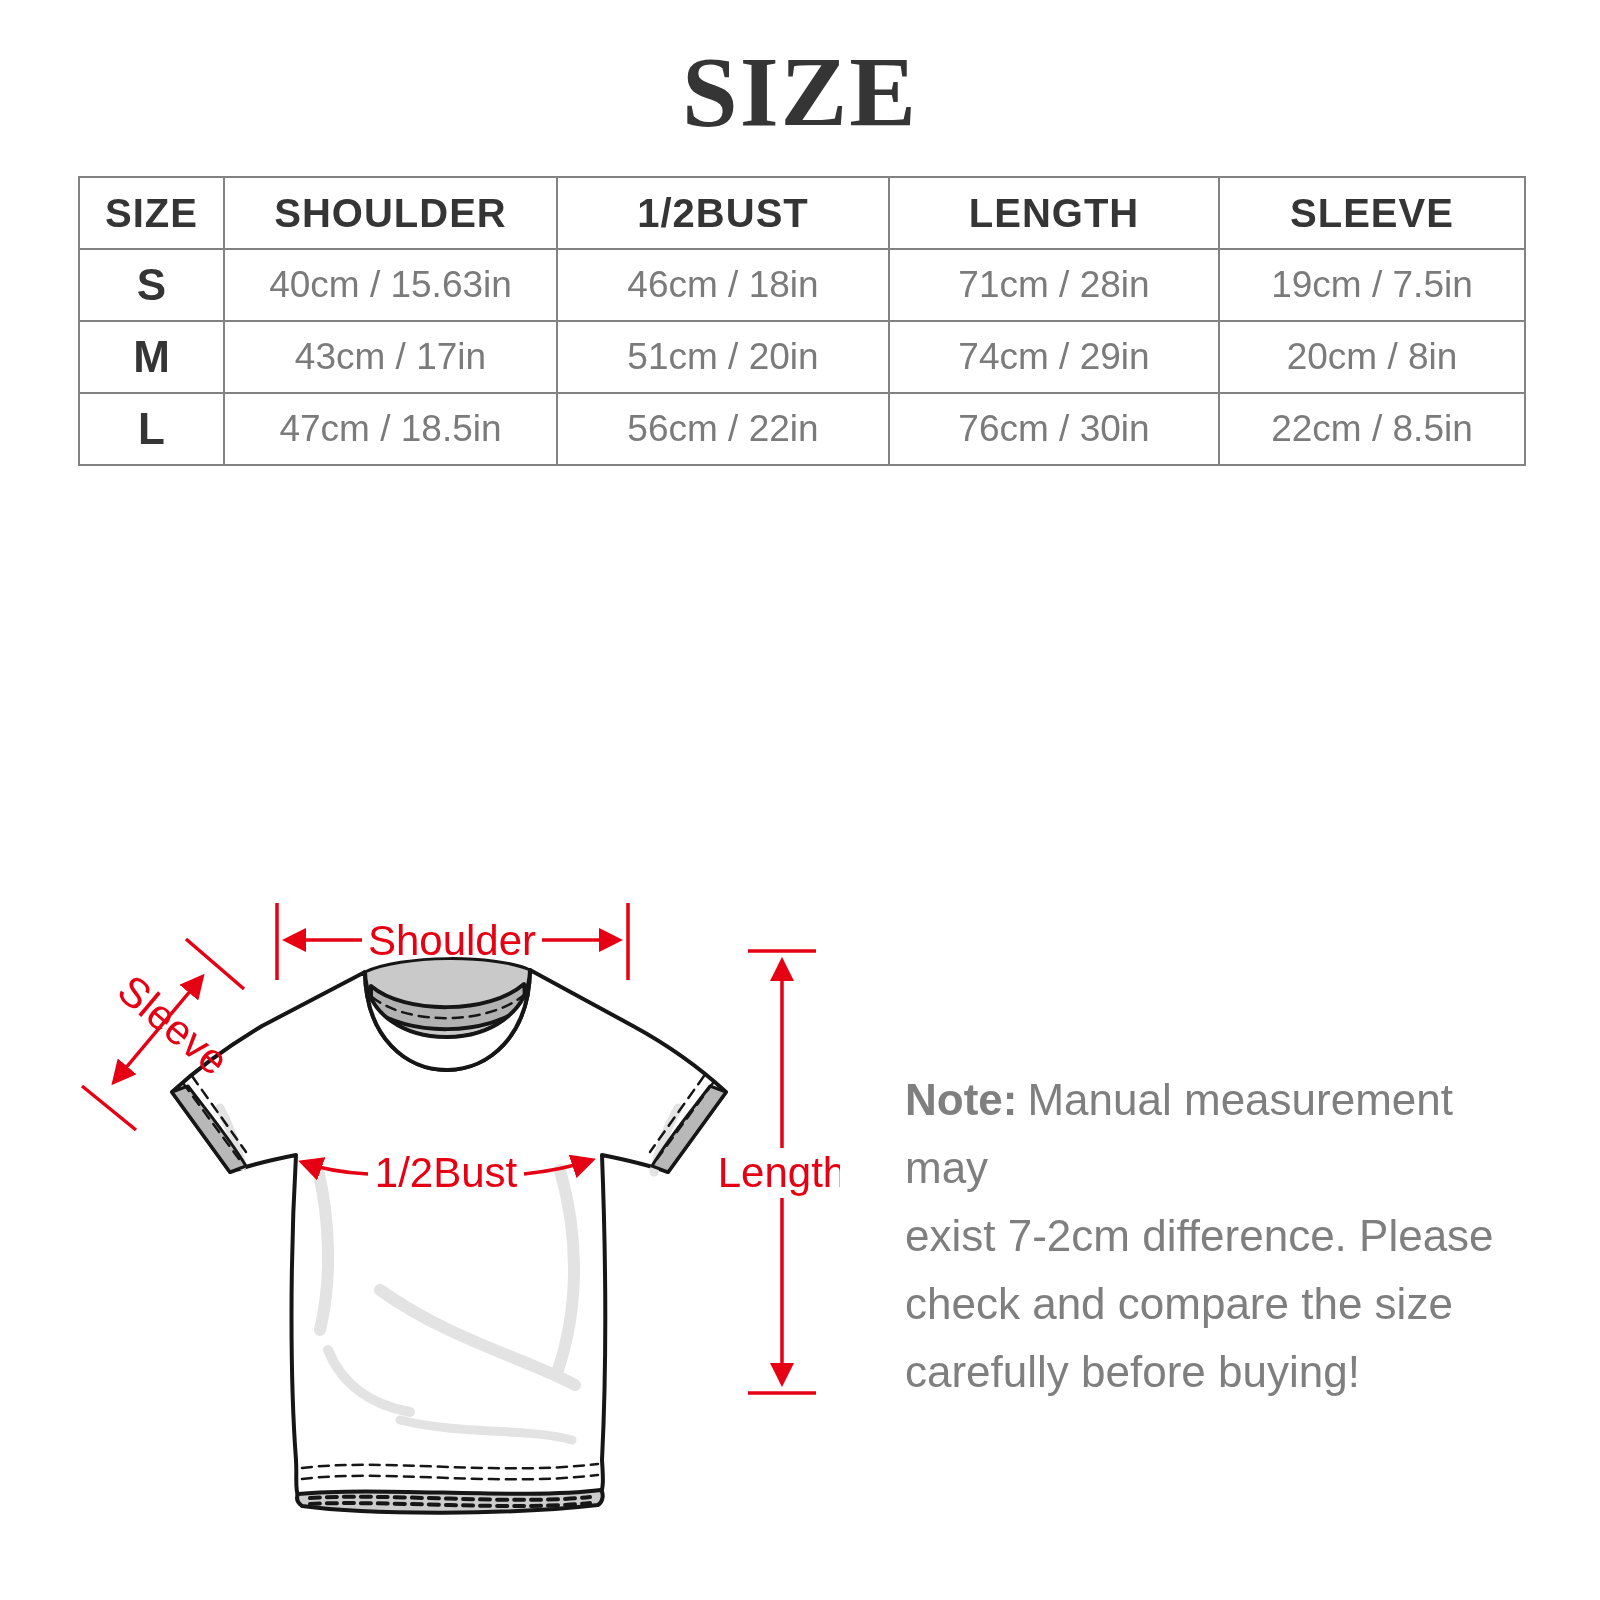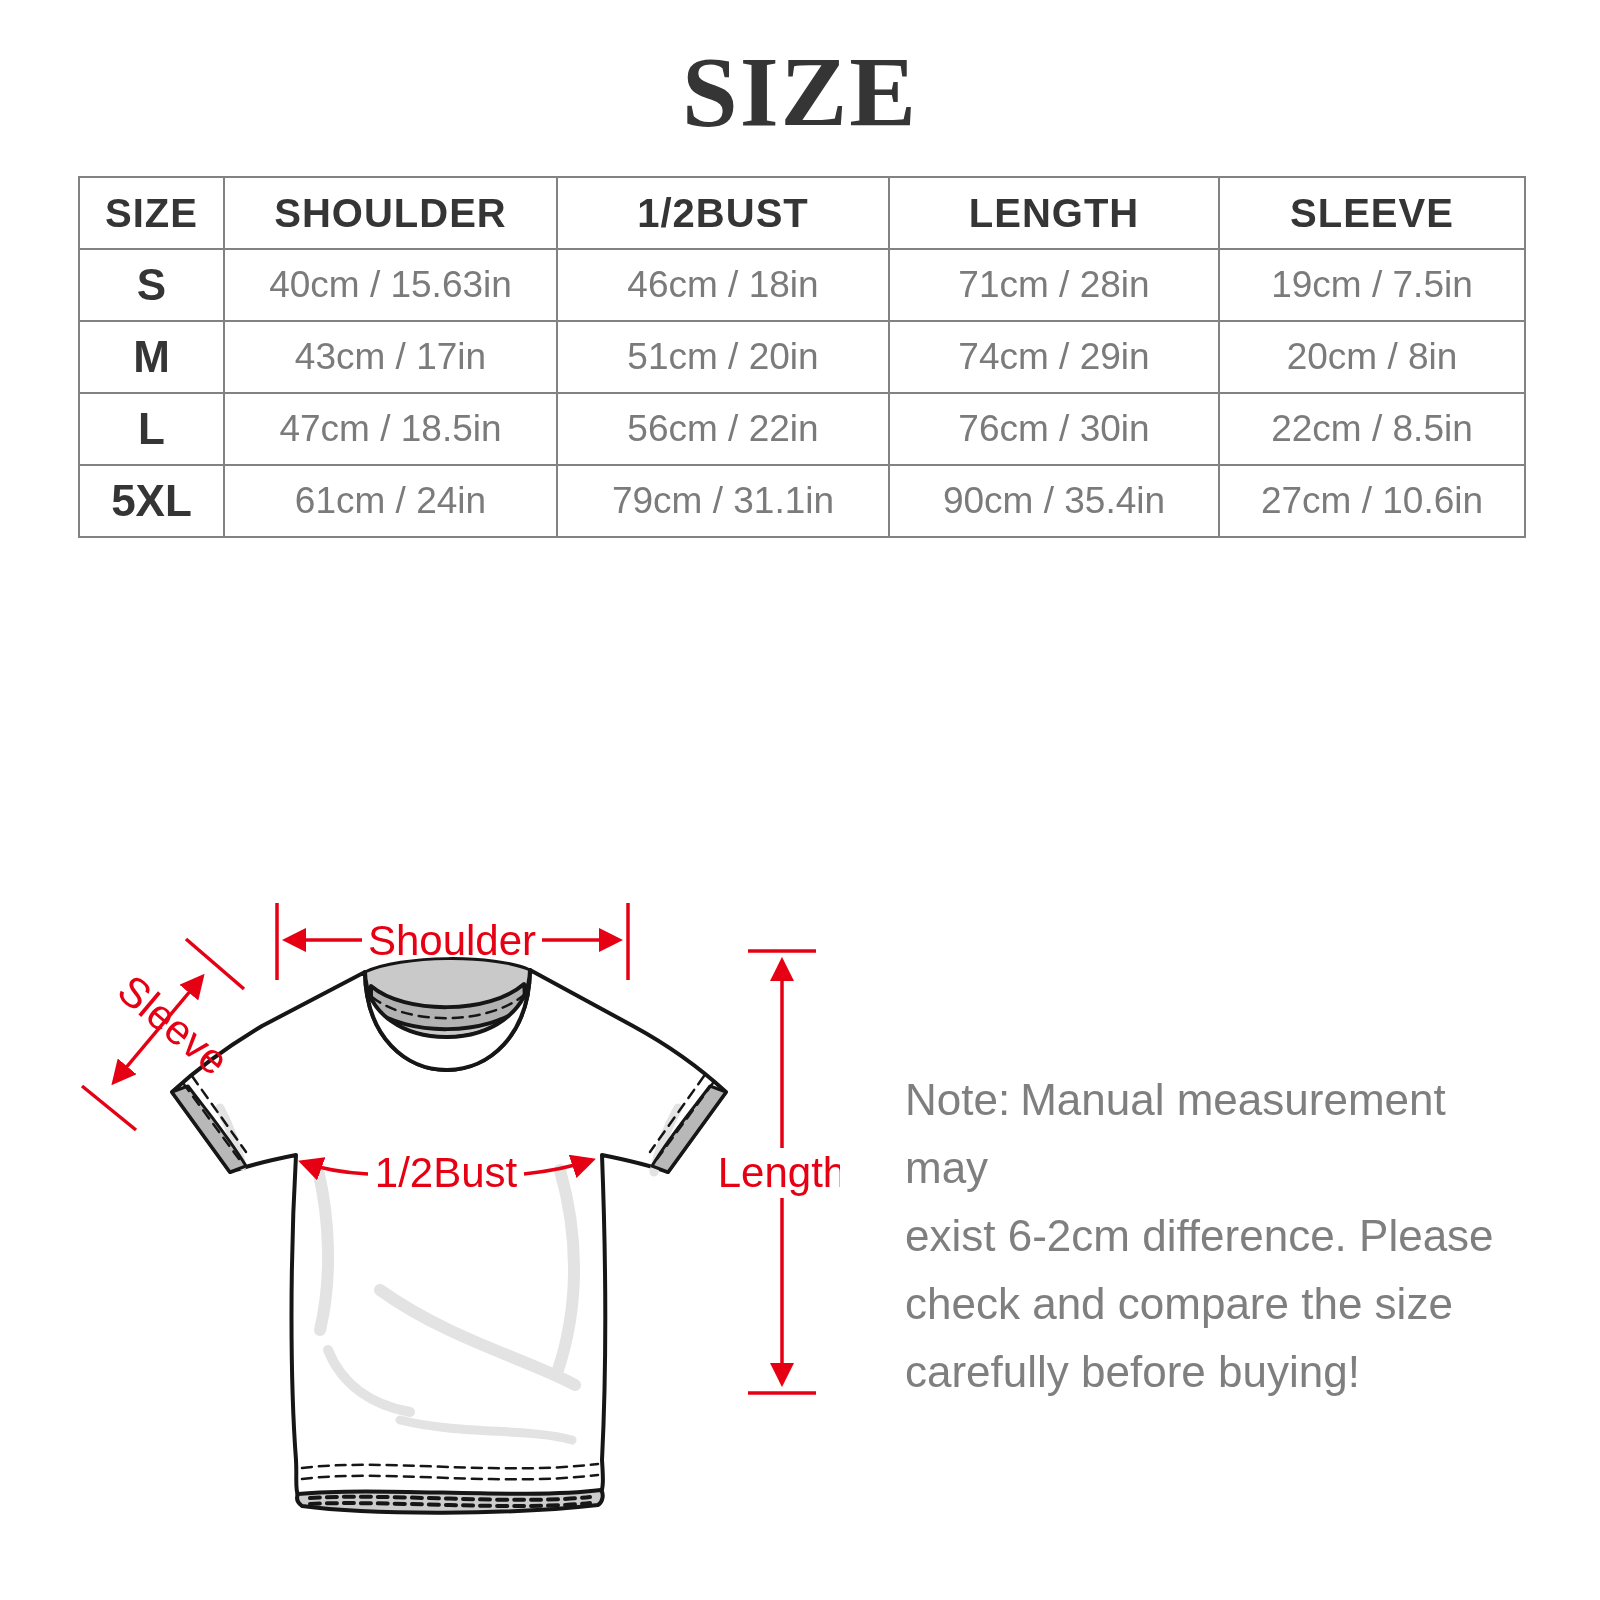--- a/index.html
+++ b/index.html
@@ -40,21 +40,21 @@
   .dash{stroke-dasharray:10 7;}
   .wrinkle{stroke:#e3e3e3;fill:none;stroke-linecap:round;}
   .ann{stroke:var(--accent);stroke-width:3.5;fill:none;}
   .ann-text{fill:var(--accent);font-family:"Liberation Sans",sans-serif;font-size:42px;}
   .arrow-head{fill:var(--accent);}
   .label-mask{fill:#ffffff;}
   .note{
     position:absolute;left:905px;top:1066px;width:620px;
     font-size:44px;line-height:68px;color:var(--note);
   }
-  .note-bold{font-weight:normal;margin-right:10px;}
+  .note-bold{font-weight:bold;margin-right:10px;}
 </style>
 </head>
 <body>
 
 <h1 class="page-title">SIZE</h1>
 
 <table class="size-table">
   <colgroup>
     <col style="width:145px">
       <col style="width:333px">
@@ -85,27 +85,20 @@
         <td>51cm / 20in</td>
         <td>74cm / 29in</td>
         <td>20cm / 8in</td>
       </tr>
       <tr>
         <th>L</th>
         <td>47cm / 18.5in</td>
         <td>56cm / 22in</td>
         <td>76cm / 30in</td>
         <td>22cm / 8.5in</td>
-      </tr>
-      <tr>
-        <th>5XL</th>
-        <td>61cm / 24in</td>
-        <td>79cm / 31.1in</td>
-        <td>90cm / 35.4in</td>
-        <td>27cm / 10.6in</td>
       </tr>
     </tbody>
 </table>
 
 <svg class="diagram" width="760" height="700" viewBox="0 0 760 700" xmlns="http://www.w3.org/2000/svg">
   <defs>
     <marker id="arw" viewBox="0 0 12 12" refX="10" refY="6" markerWidth="7" markerHeight="7" orient="auto-start-reverse">
       <path class="arrow-head" d="M0,0 L12,6 L0,12 Z"></path>
     </marker>
   </defs>
@@ -181,16 +174,16 @@
     <line class="ann" x1="702" y1="338" x2="702" y2="523" marker-end="url(#arw)"></line>
     <rect class="label-mask" x="630" y="292" width="146" height="44"></rect>
     <text class="ann-text" x="702" y="327" text-anchor="middle">Length</text>
   </g>
 </svg>
 
 <div class="note">
   <div>
     <span class="note-bold">Note:</span><span>Manual measurement may</span>
   </div>
-  <div>exist 6-2cm difference. Please</div>
+  <div>exist 7-2cm difference. Please</div>
   <div>check and compare the size</div>
   <div>carefully before buying!</div>
 </div>
 
 </body></html>

